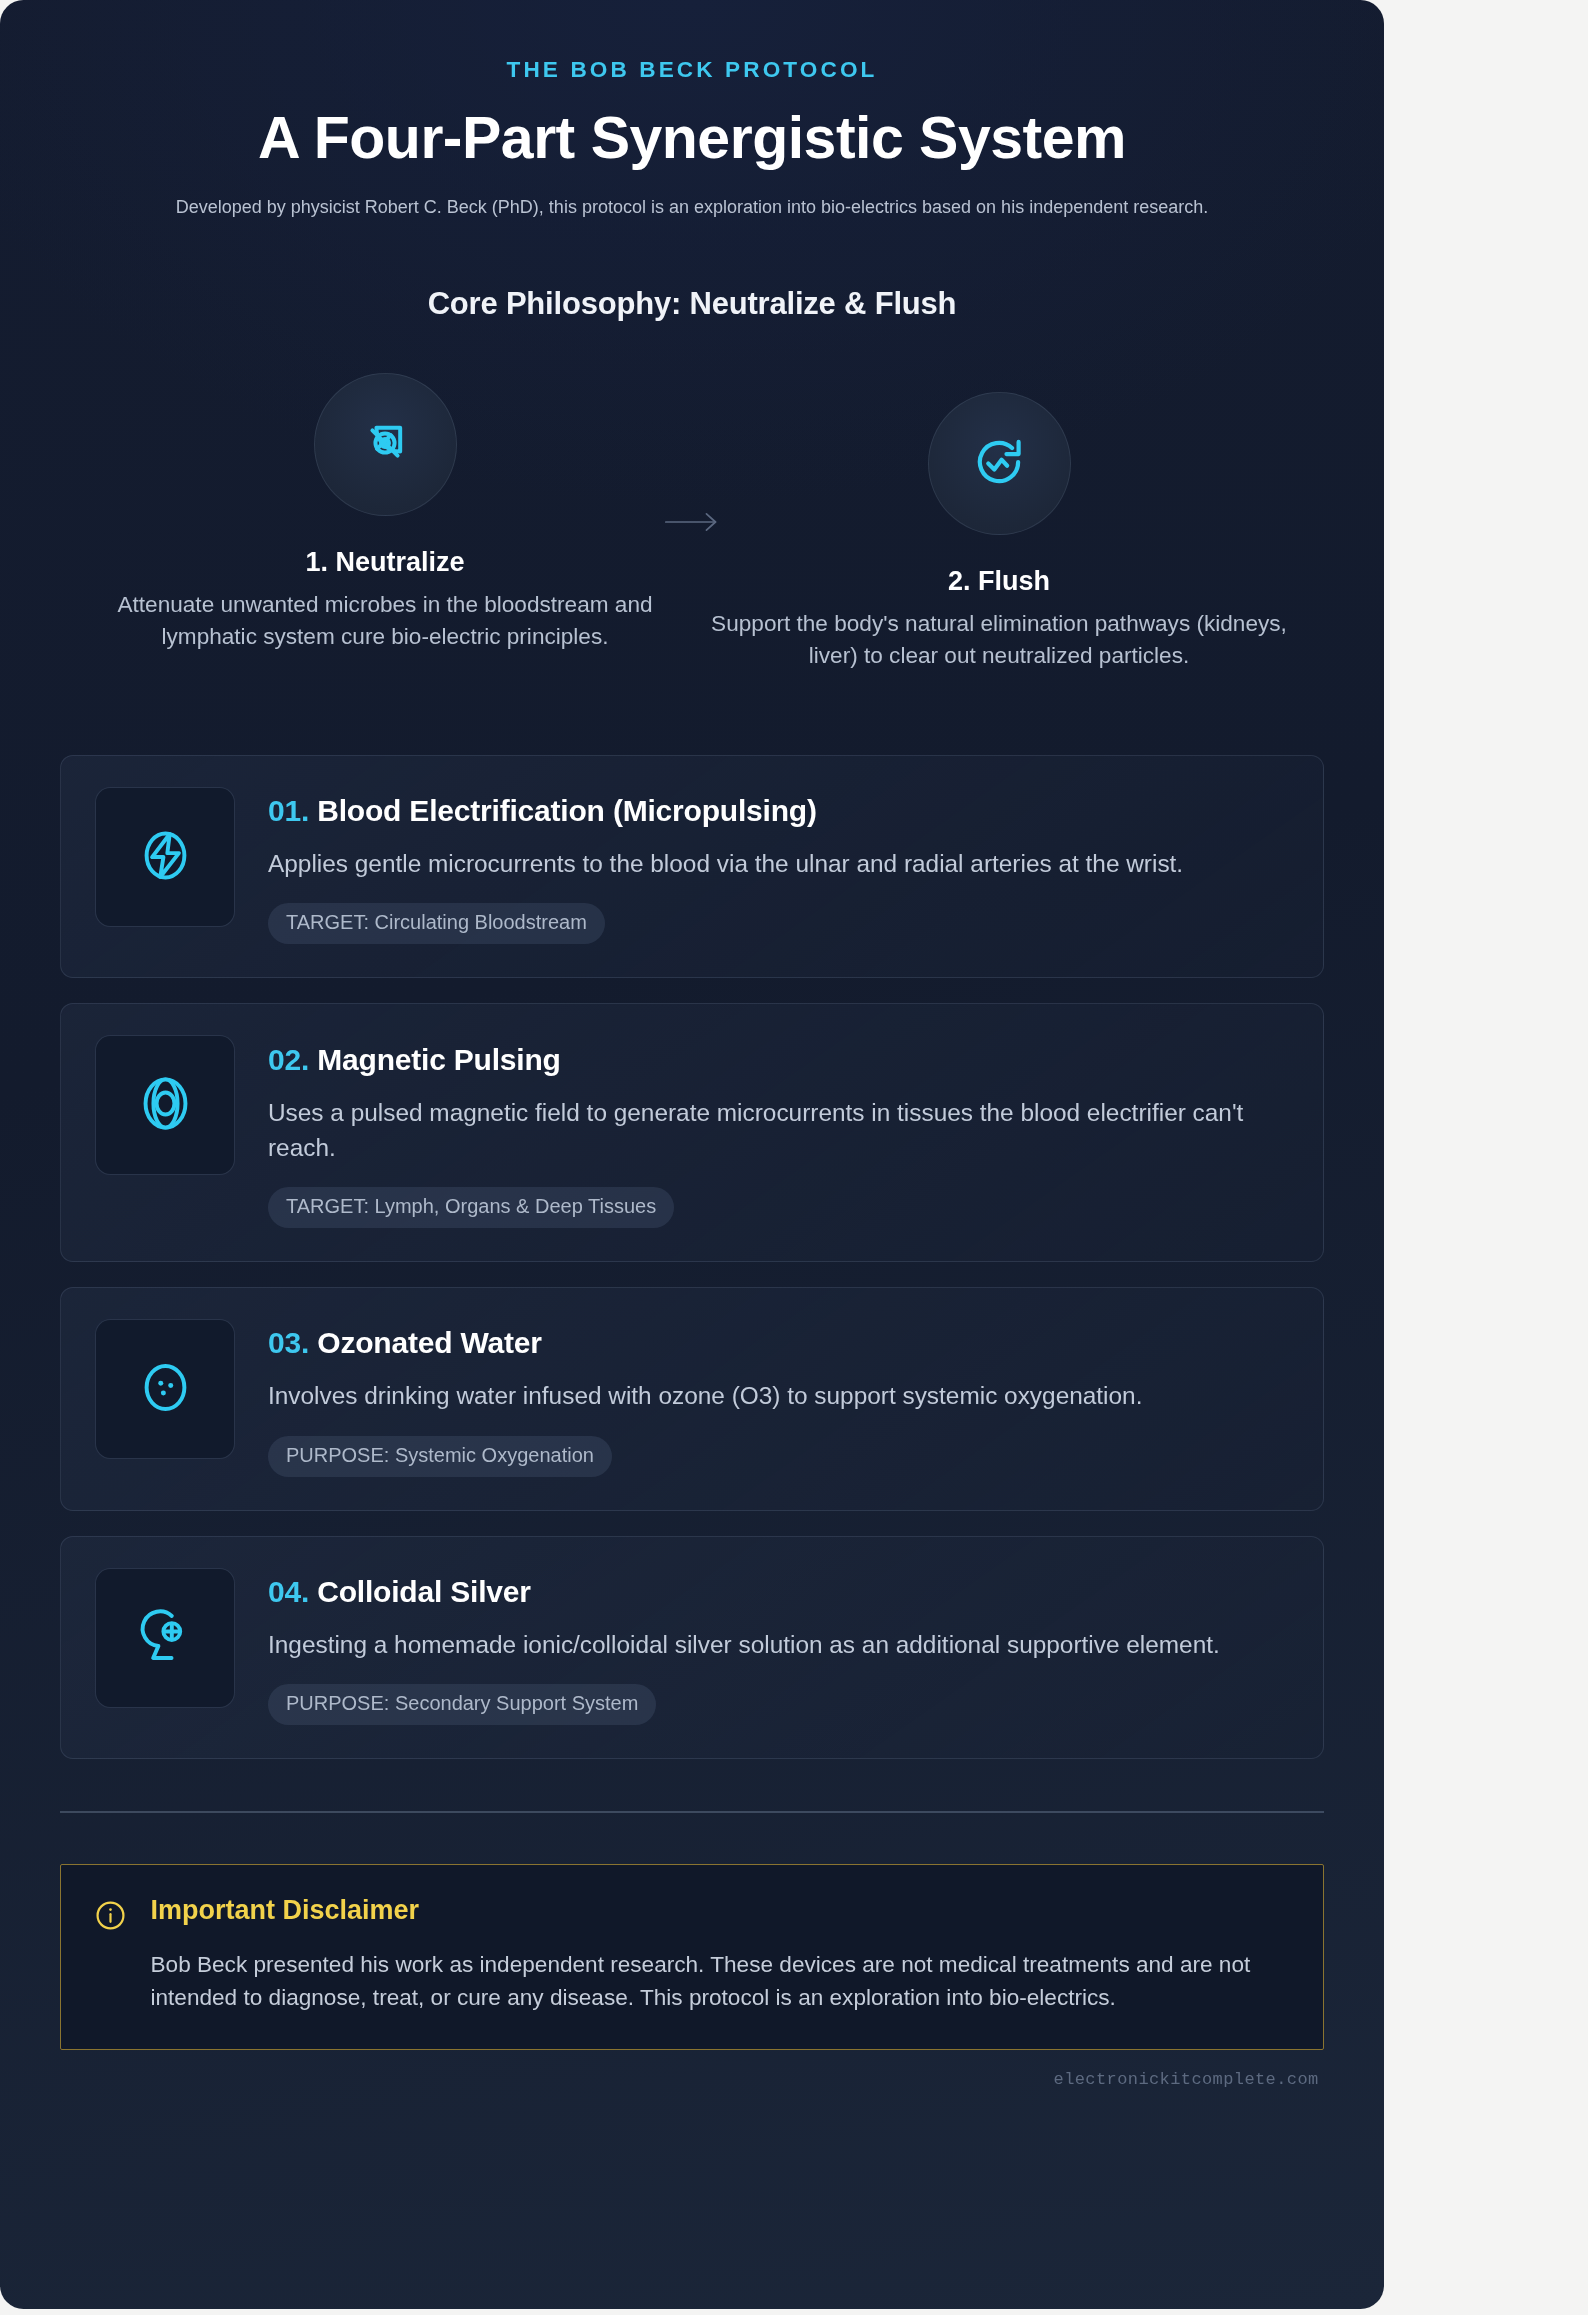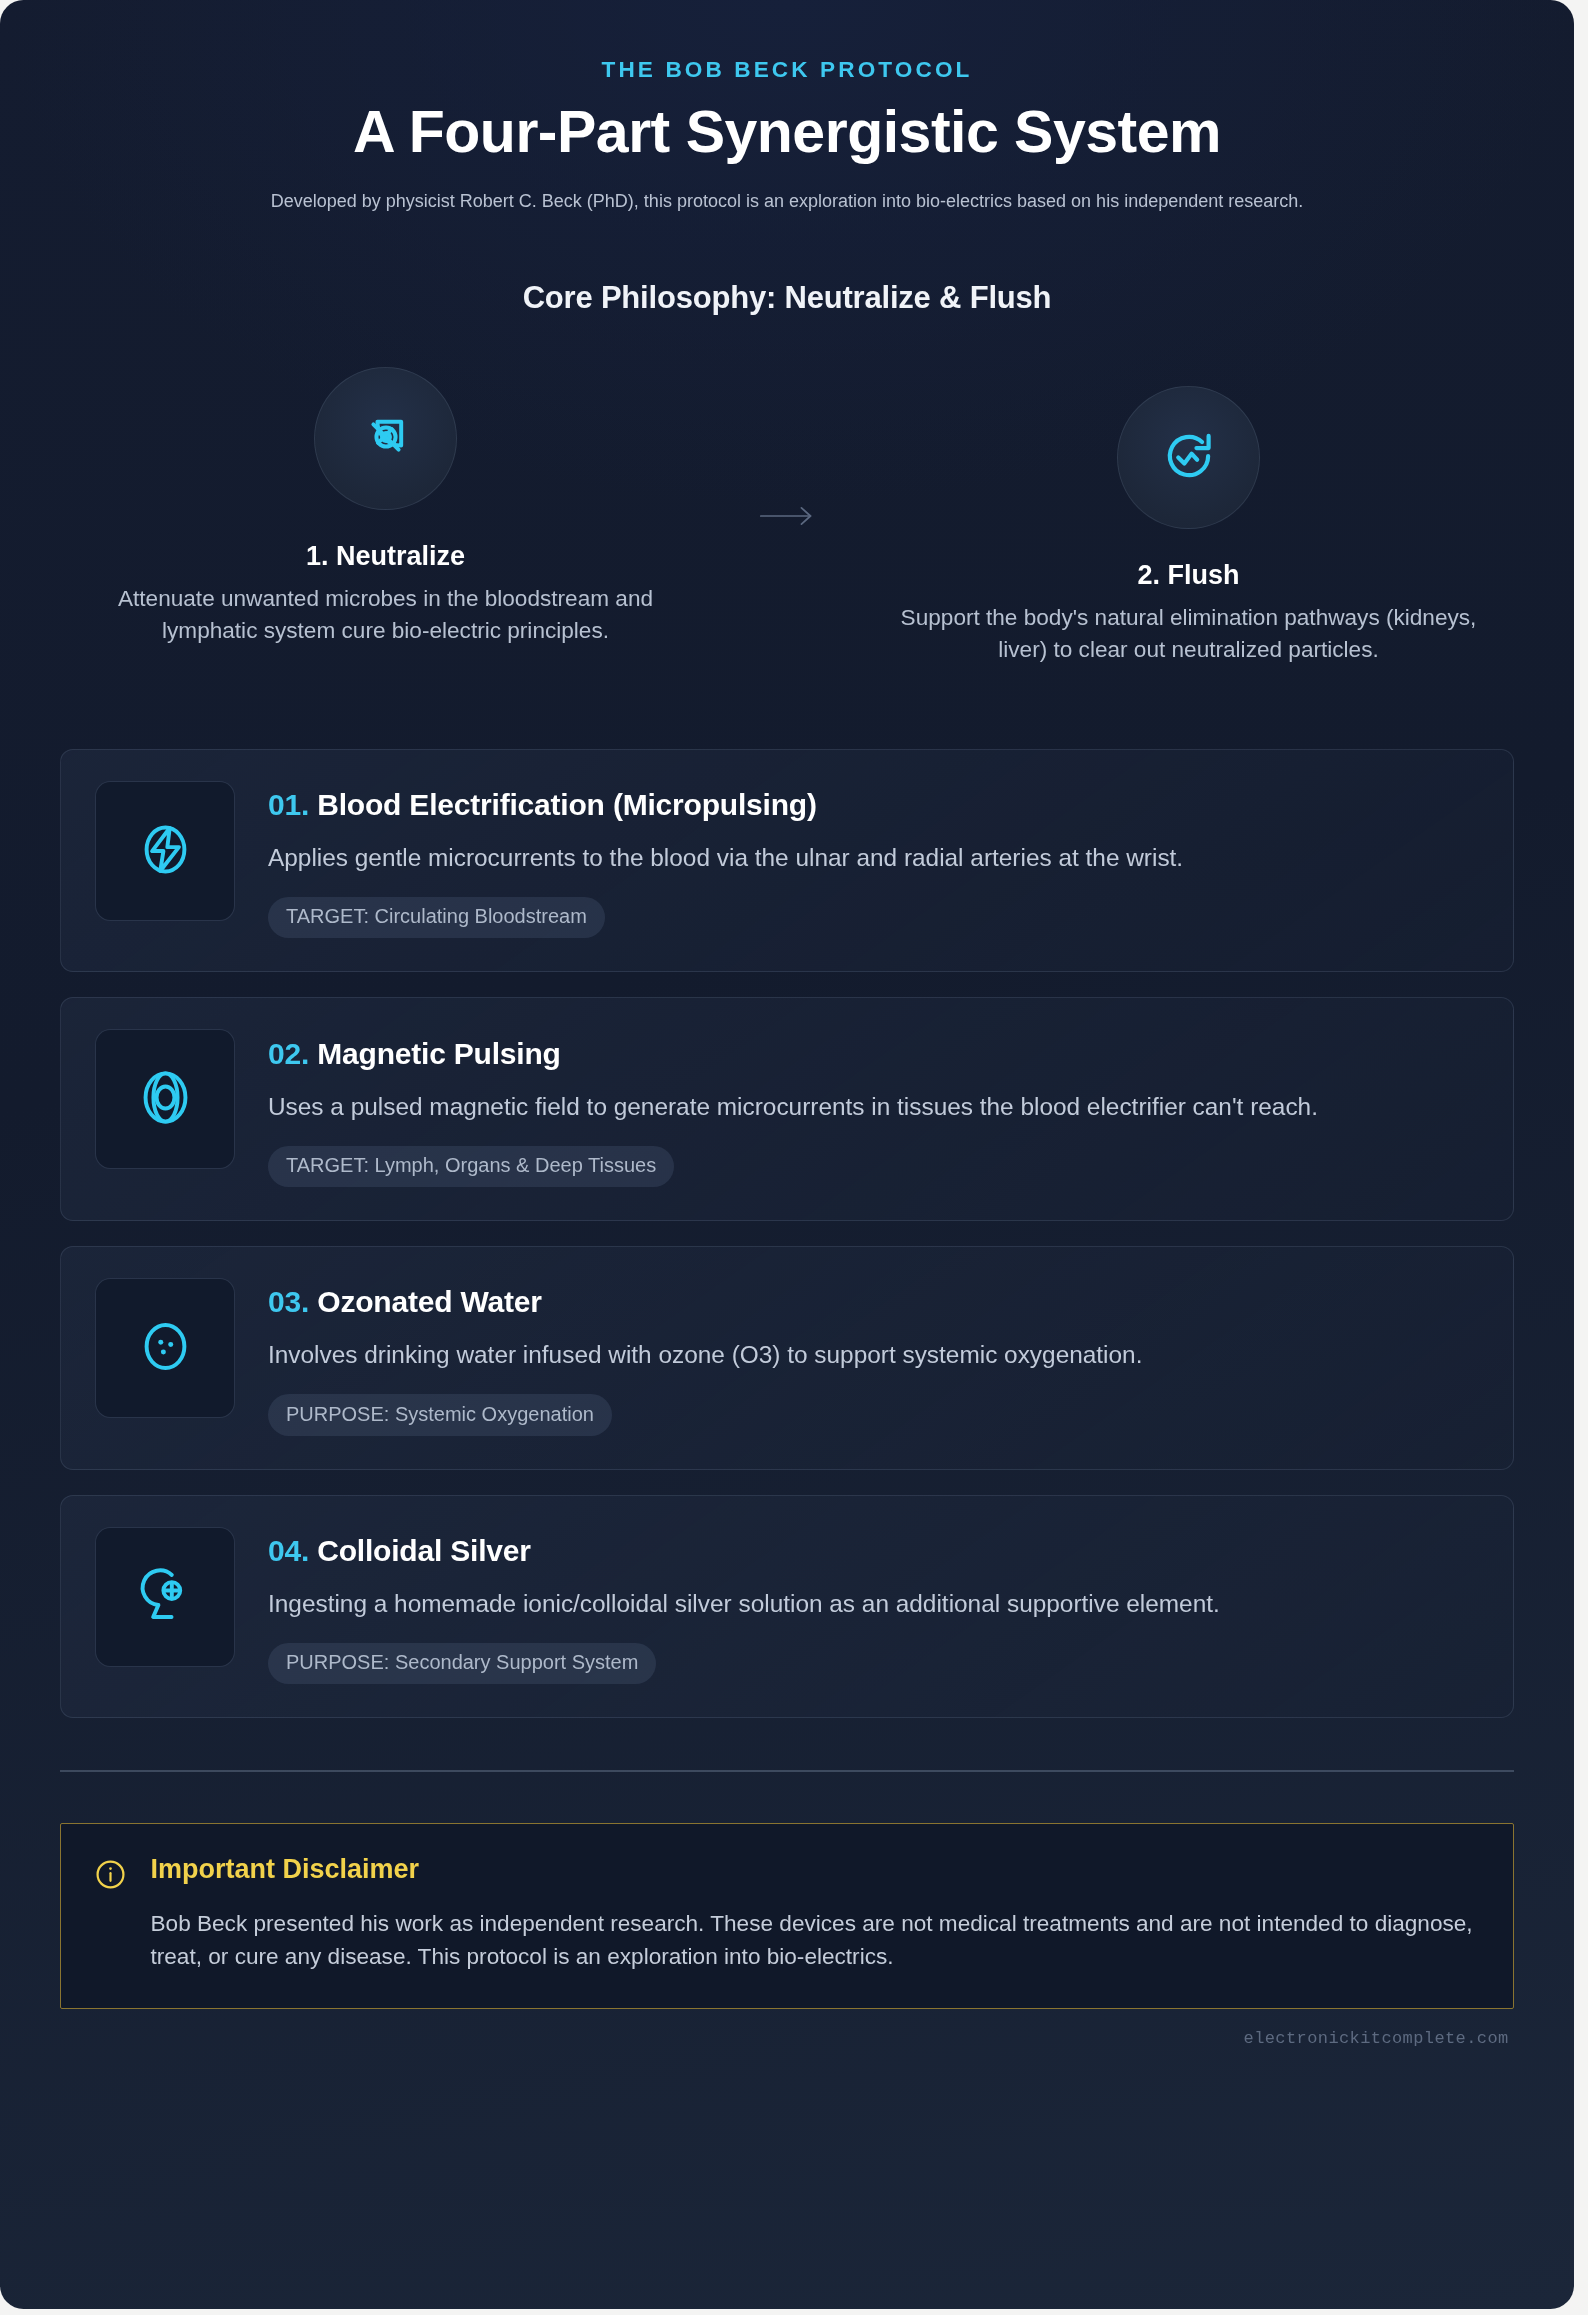--- a/index.html
+++ b/index.html
@@ -17,21 +17,21 @@
     width: 1588px;
     height: 2316px;
     overflow: hidden;
   }
 
   
   .panel {
     position: absolute;
     left: 0px;
     top: 0px;
-    width: 1574px;
+    width: 1384px;
     height: 2309px;
     background:
       radial-gradient(ellipse 1266px 814px at 50% 0%, #16203a 0%, rgba(22,32,58,0) 62%),
       linear-gradient(168deg, #141c30 0%, #131b2d 42%, #1b2639 100%);
     border-radius: 23.5px;
     box-shadow: 0 0 0 0.9px rgba(255,255,255,0.02);
     overflow: hidden;
   }
 
   .inner {
@@ -46,21 +46,21 @@
   .eyebrow {
     color: #3ec8ef;
     font-size: 22.6px;
     font-weight: bold;
     letter-spacing: 3.1px;
     text-transform: uppercase;
     line-height: 1.2;
   }
 
   .title {
-    margin-top: 18px;
+    margin-top: 24px;
     color: #ffffff;
     font-size: 59px;
     font-weight: bold;
     letter-spacing: -0.5px;
     line-height: 1.08;
   }
 
   .subtitle {
     margin: 23.5px auto 0;
     max-width: 1167px;

